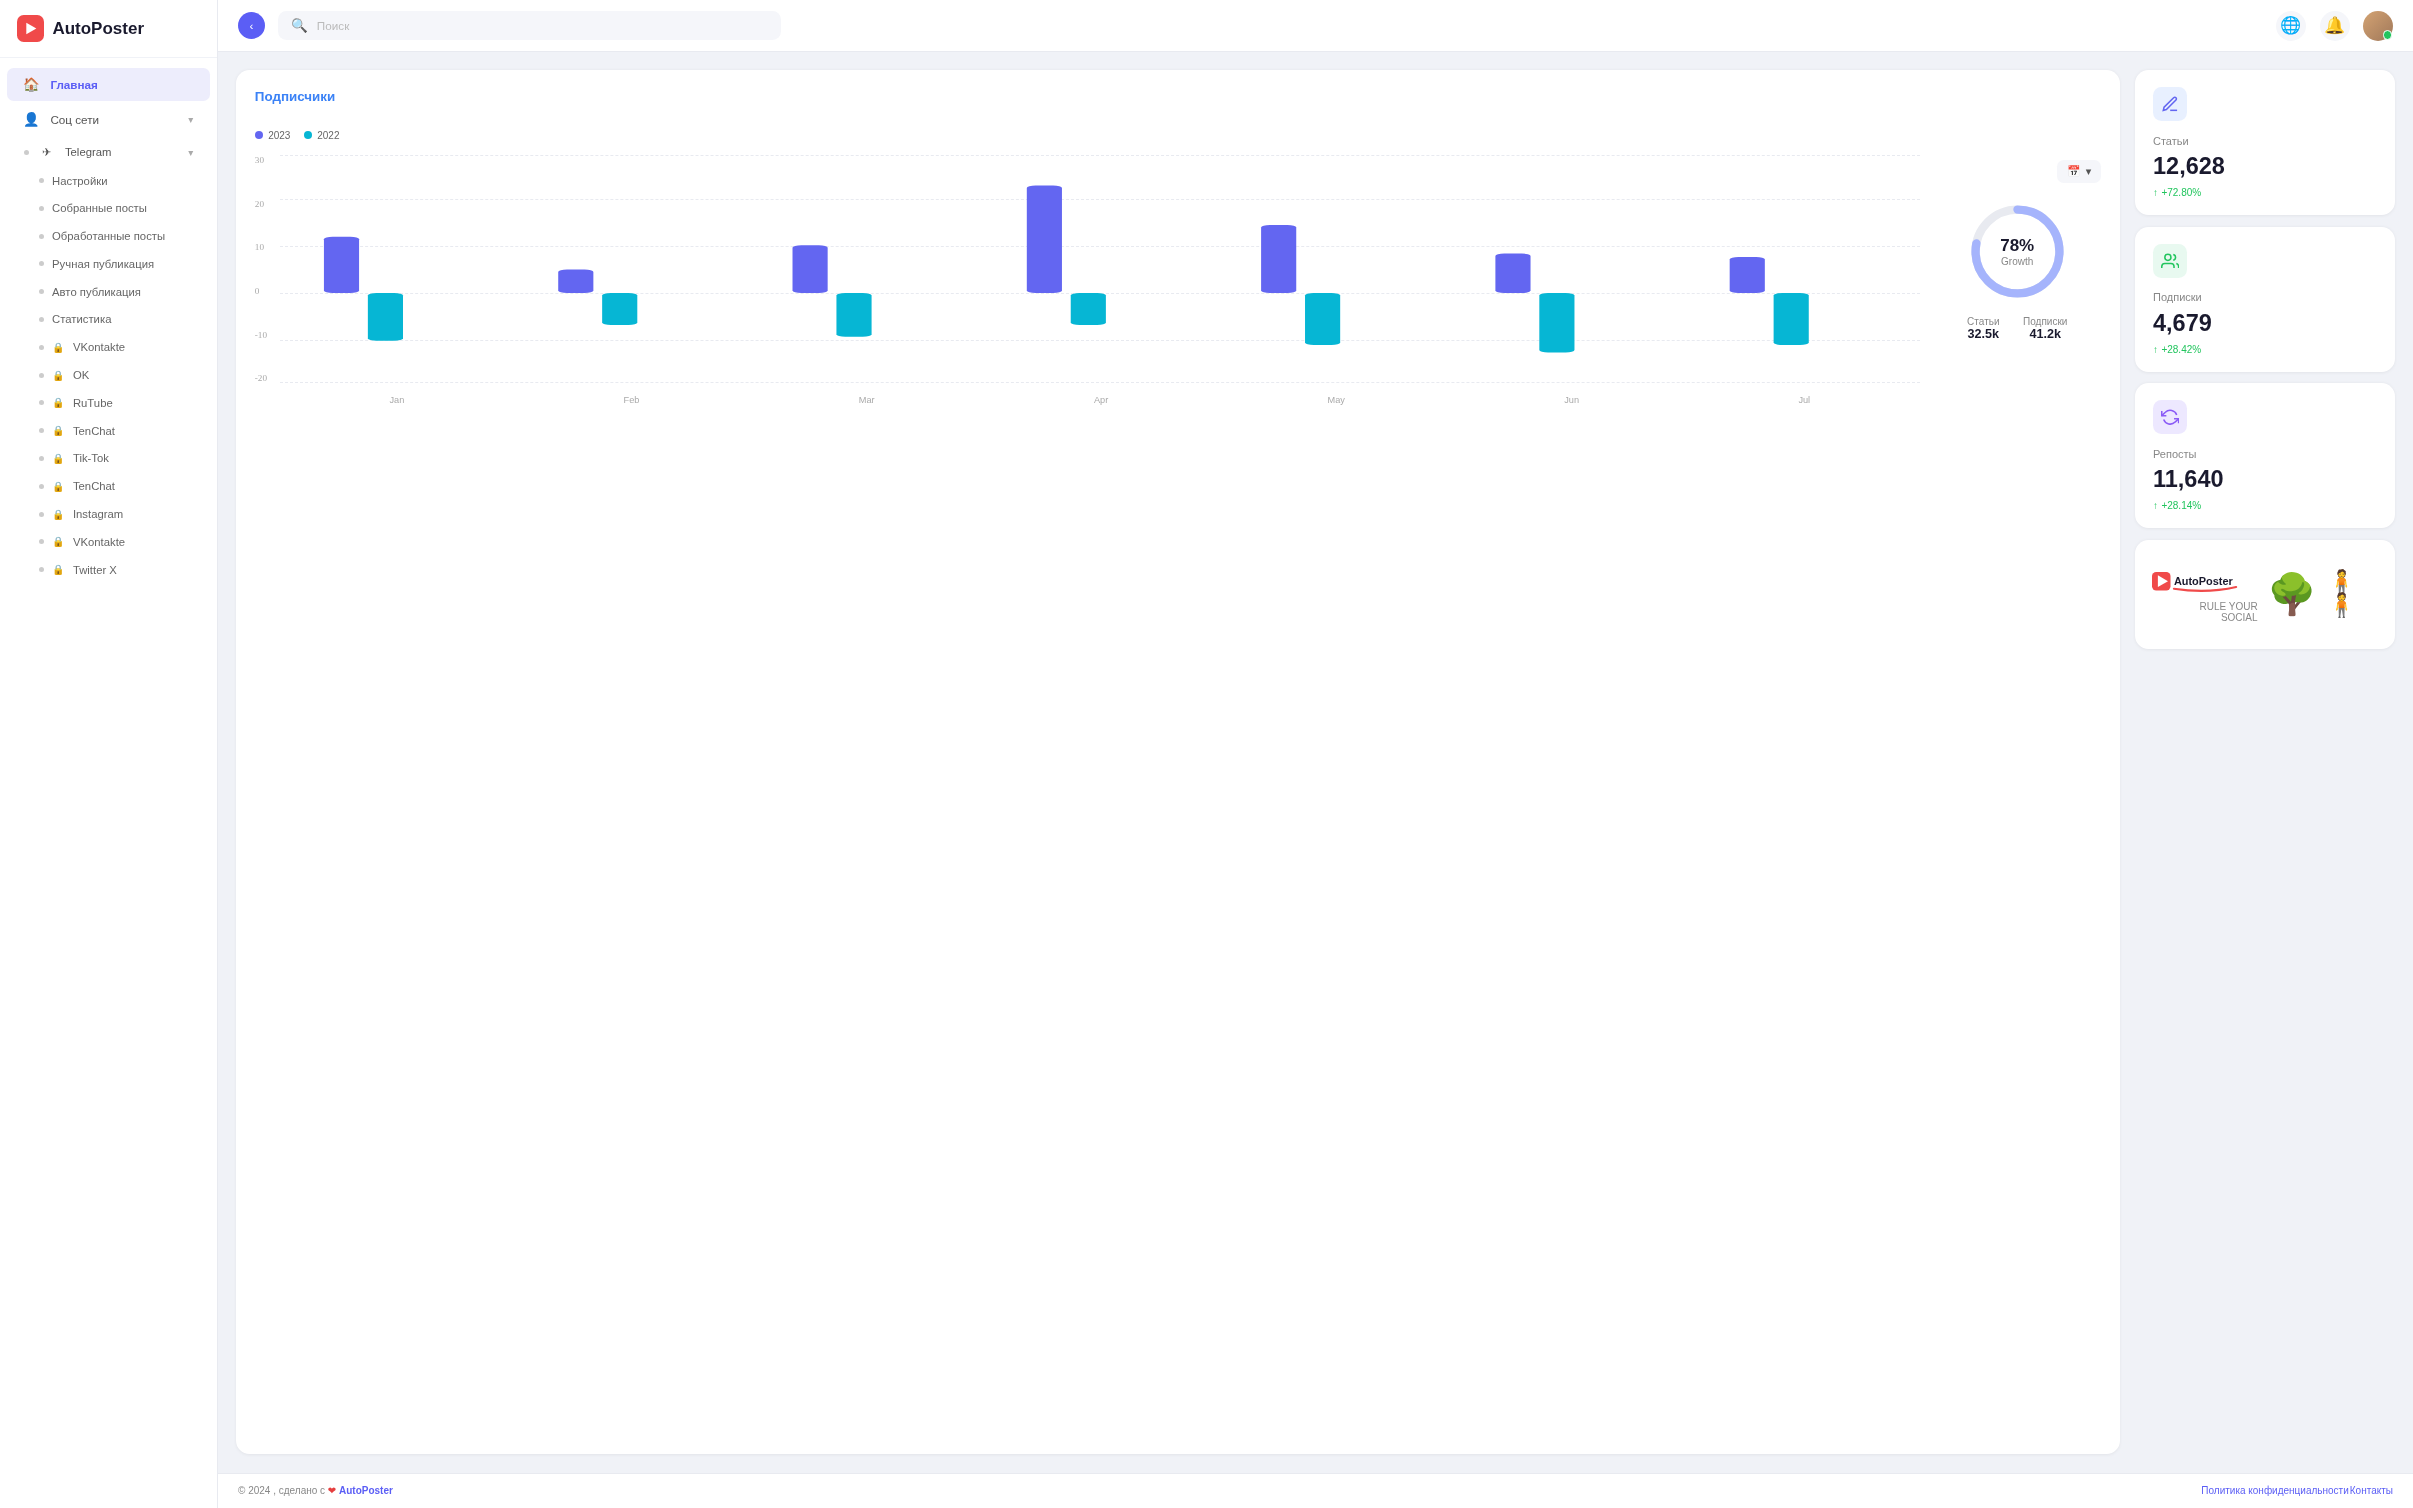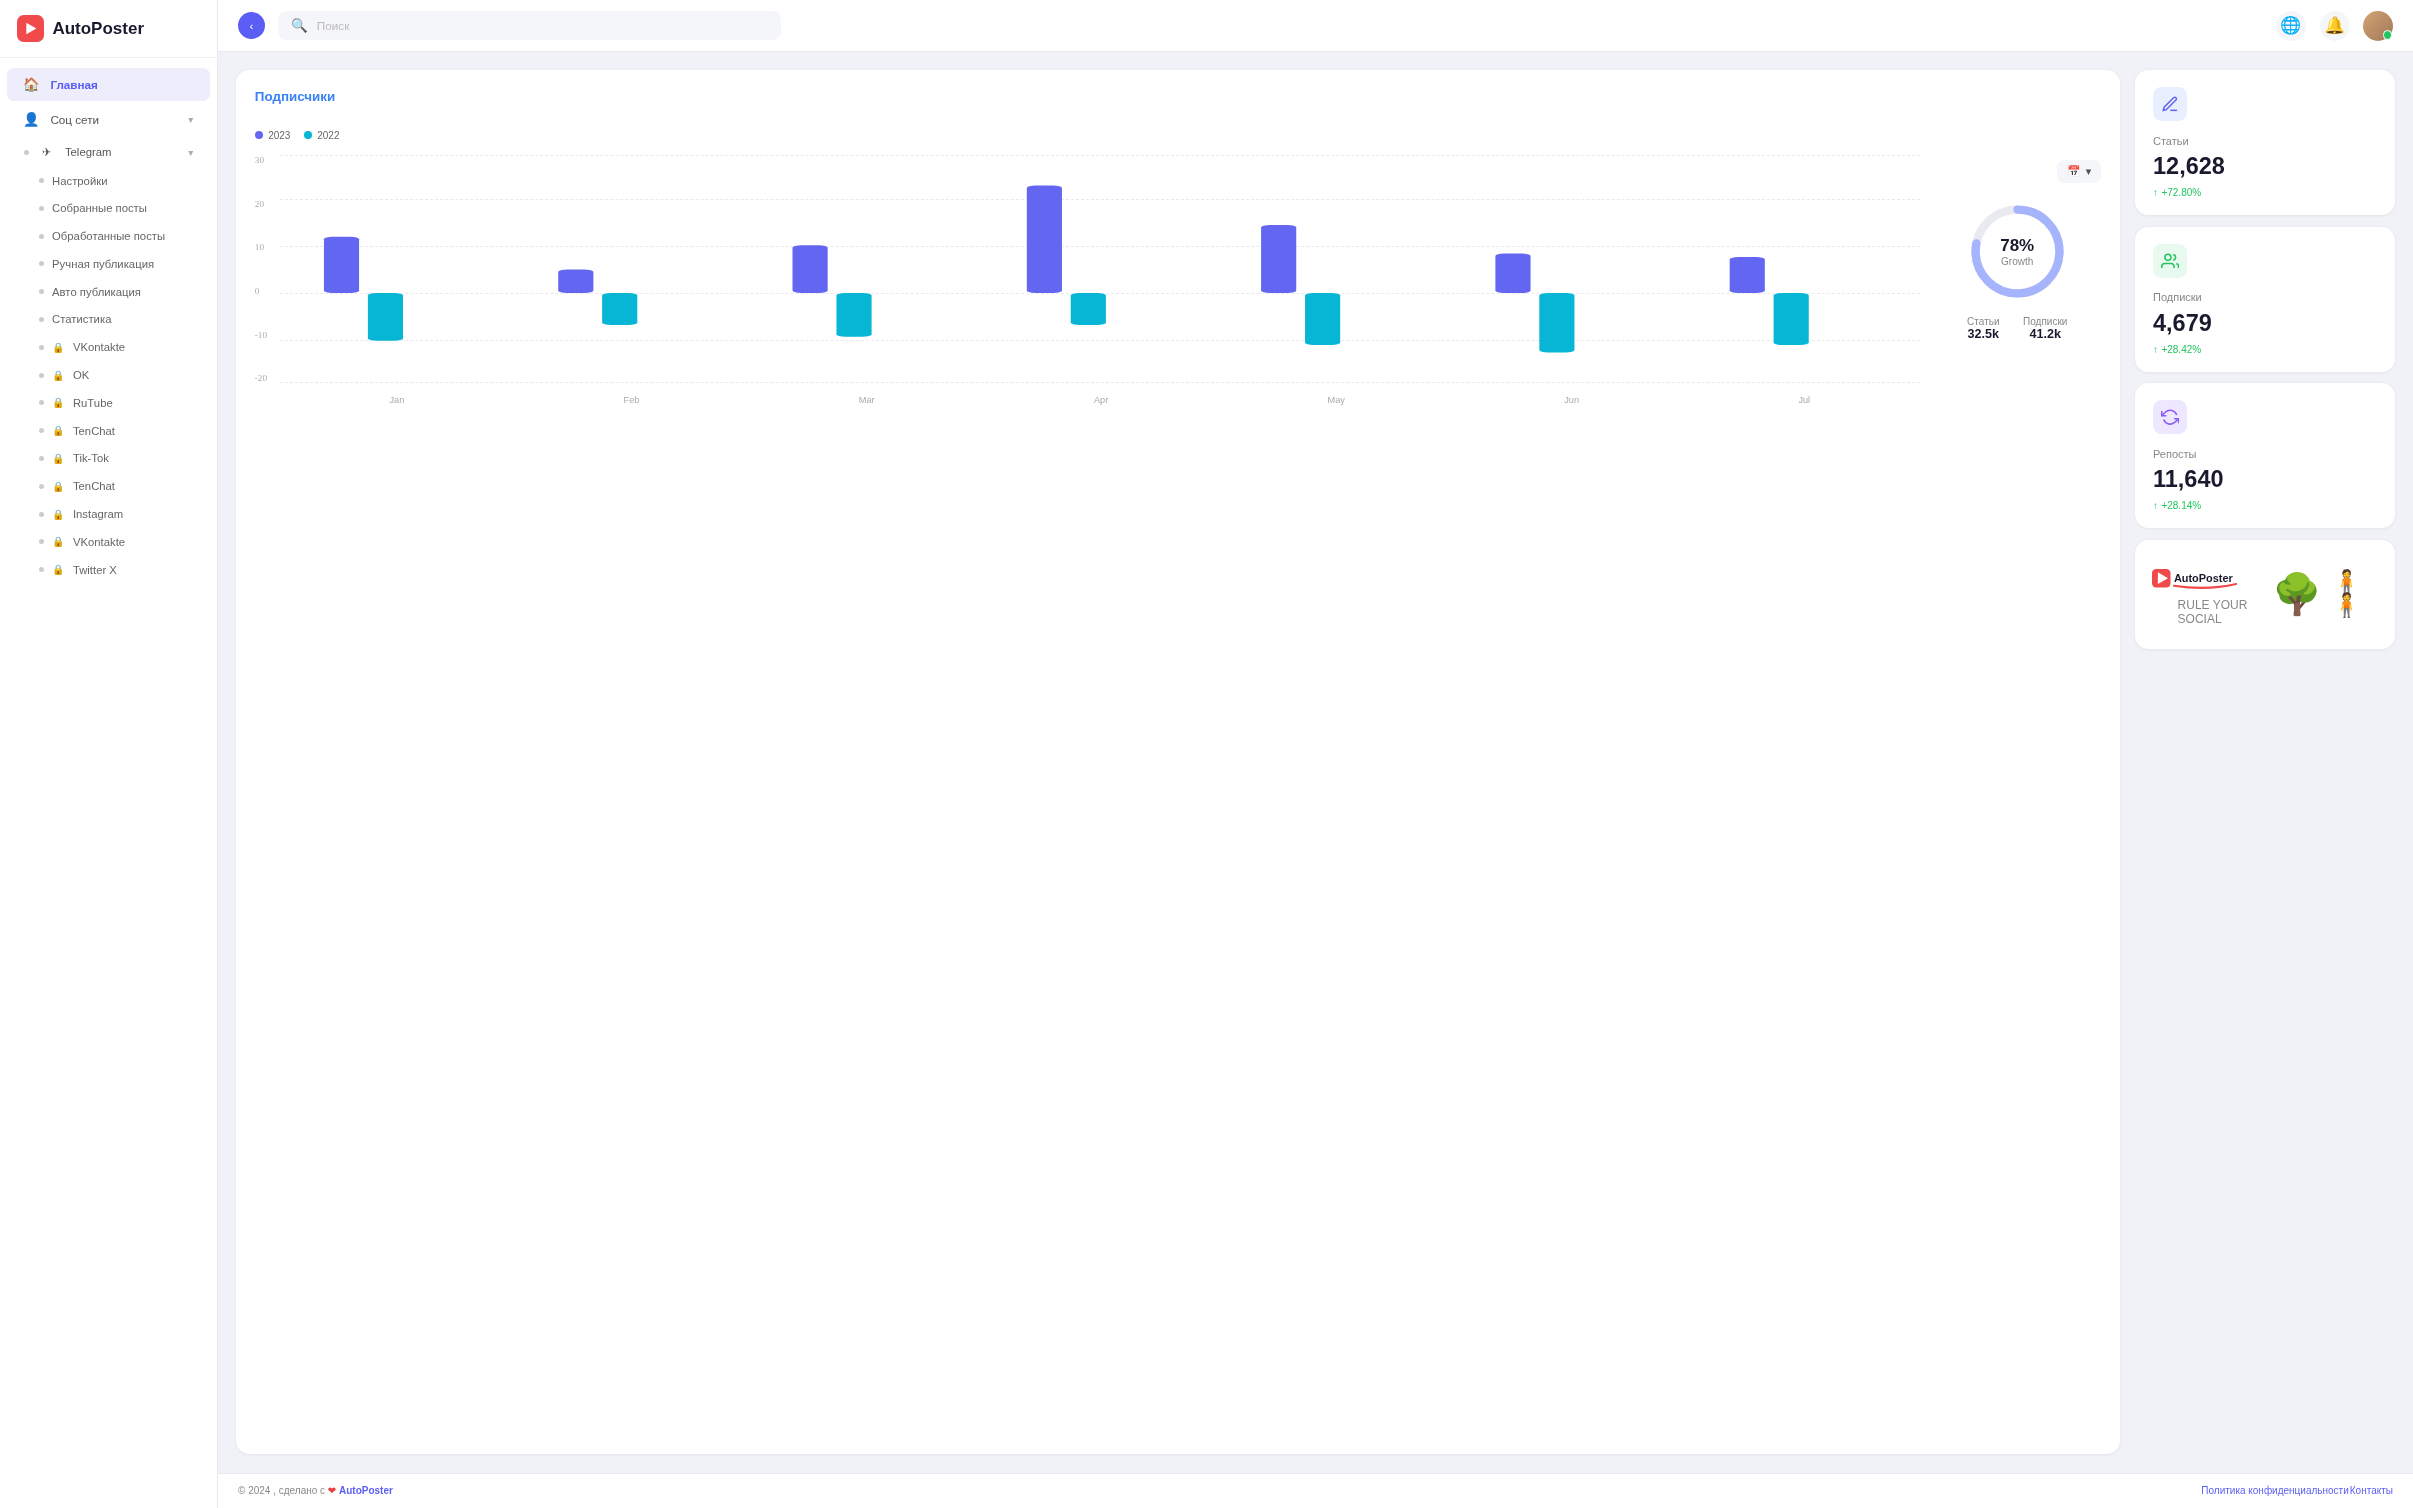--- a/index.html
+++ b/index.html
@@ -350,21 +350,21 @@
         <div class="promo-card">
           <div style="display:flex; flex-direction:column; align-items:flex-start;">
 
             <svg width="101" height="34" viewBox="0 0 120 40">
               <rect x="0" y="8" width="22" height="22" rx="5" fill="#f04a4a"></rect>
               <polygon points="7,12 19,19 7,26" fill="white"></polygon>
               <text x="26" y="24" font-family="sans-serif" font-weight="700" font-size="13" fill="#1a1a2e">AutoPoster</text>
 
               <path d="M26 28 Q65 34 100 26" fill="none" stroke="#f04a4a" stroke-width="2.5" stroke-linecap="round"></path>
             </svg>
-            <div style="font-size:12px; color:#888; margin-top:1.7px; margin-left:26px;">RULE YOUR SOCIAL</div>
+            <div style="font-size:10px; color:#888; margin-top:1.7px; margin-left:26px;text-align:right;">RULE YOUR SOCIAL</div>
           </div>
 
           <div style="font-size:40px; line-height:1;">🌳</div>
 
           <div style="font-size:23.5px; line-height:1;">🧍🧍</div>
         </div>
       </div>
     </div>
 
     <div class="footer">

